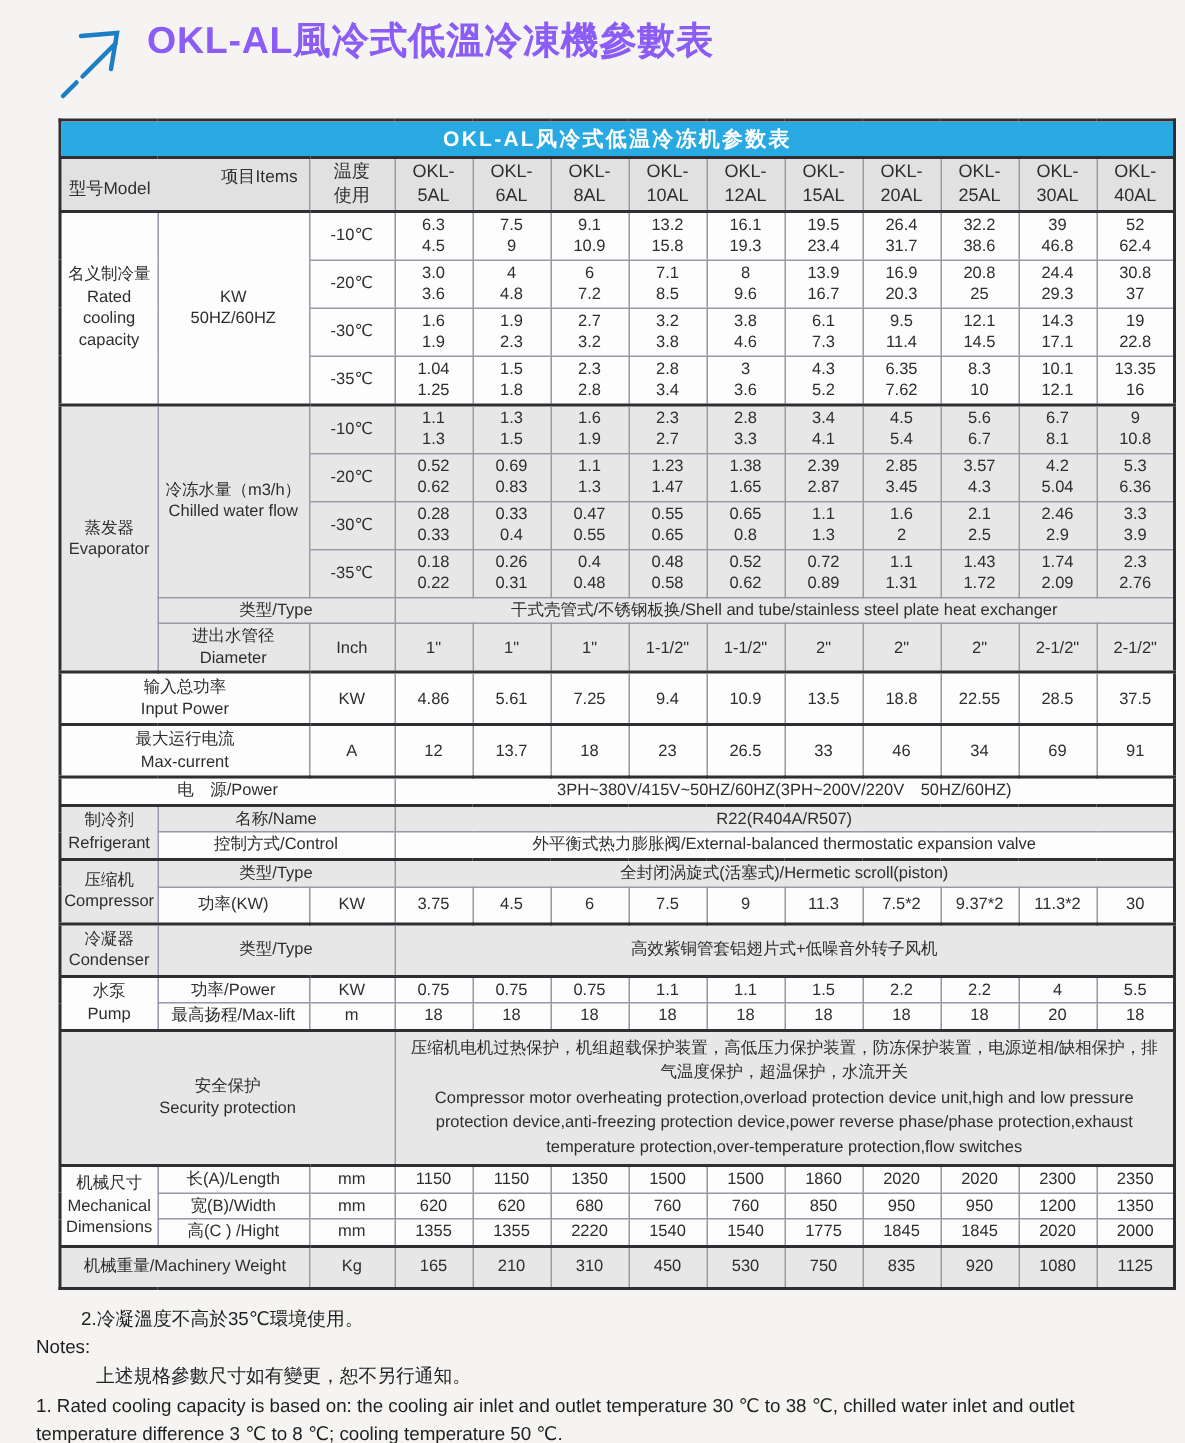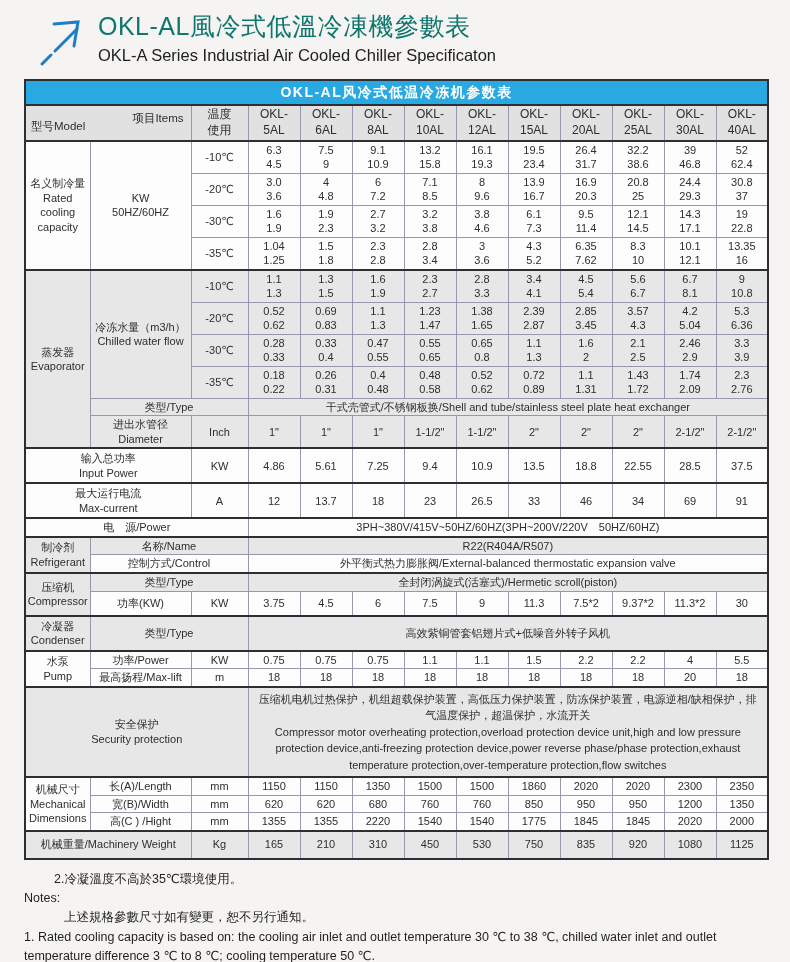--- a/index.html
+++ b/index.html
@@ -6,25 +6,25 @@
   body{
     width:790px;height:962px;
     background:#f5f4f2;
     font-family:"Liberation Sans","DejaVu Sans",sans-serif;
     color:#2e2e2e;
     overflow:hidden;
   }
   
   .page-header{display:flex;align-items:flex-start;gap:12px;padding:10px 0 0 34px;}
   .logo{width:52px;height:56px;flex:0 0 auto;margin-top:4px;}
-  .titles h1{font-size:25px;font-weight:400;margin:0;color:#0f766e;letter-spacing:.5px;}
+  .titles h1{font-size:25px;font-weight:700;margin:0;color:#8b5cf6;letter-spacing:.5px;}
   .titles h2{font-size:16.5px;font-weight:400;margin:3px 0 0;color:#222;}
   
   .table-wrap{margin:9px 23px 0 24px;}
-  table{border-collapse:collapse;table-layout:fixed;width:743px;border:2px solid #2f2f33;}
+  table{border-collapse:collapse;table-layout:fixed;width:743px;border:2px solid #2f2f33;margin-left:15px;}
   td{
     border:1px solid #9898ad;
     font-size:11px;text-align:center;vertical-align:middle;
     padding:1px;line-height:1.32;background:#fdfdfd;color:#2e2e2e;
     overflow:hidden;word-break:break-word;
   }
   .titlebar{background:#29a9e1;color:#fff;font-size:14px;height:21px;letter-spacing:1.5px;font-weight:600;}
   tr.hdr td{background:#e1e1e1;font-size:12px;height:31px;}
   tr.g td{background:#e7e7e7;}
   td.w{background:#fdfdfd;}
@@ -52,21 +52,20 @@
     <svg viewBox="0 0 52 56" width="52" height="56">
       <g fill="none" stroke="#1C7FC6" stroke-width="3" stroke-linecap="round">
         <path d="M8 50 L17 41"></path>
         <path d="M21 37 L43 15"></path>
         <path d="M20 10 L44 8 L40 32"></path>
       </g>
     </svg>
   </div>
   <div class="titles">
     <h1>OKL-AL風冷式低溫冷凍機參數表</h1>
-    <h2>OKL-A Series Industrial Air Cooled Chiller Specificaton</h2>
   </div>
 </div>
 
 <div class="table-wrap">
   <table>
     <colgroup>
       <col style="width:65px">
         <col style="width:101px">
         <col style="width:57px">
       <col style="width:52px">

